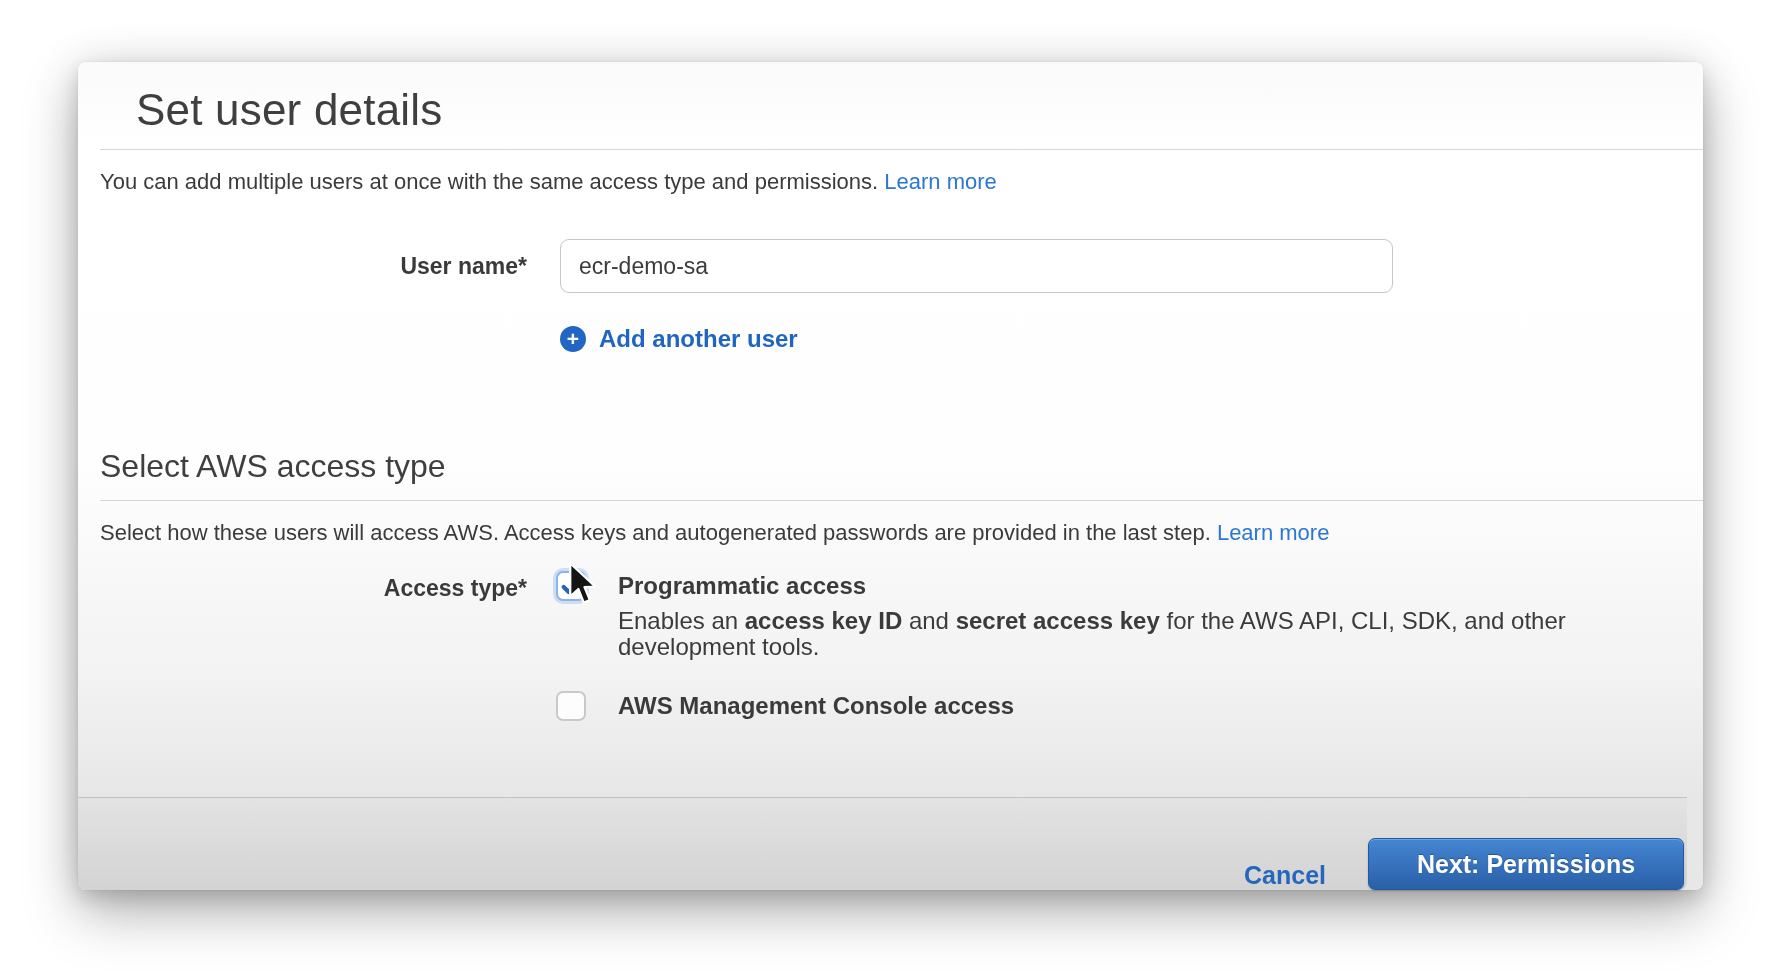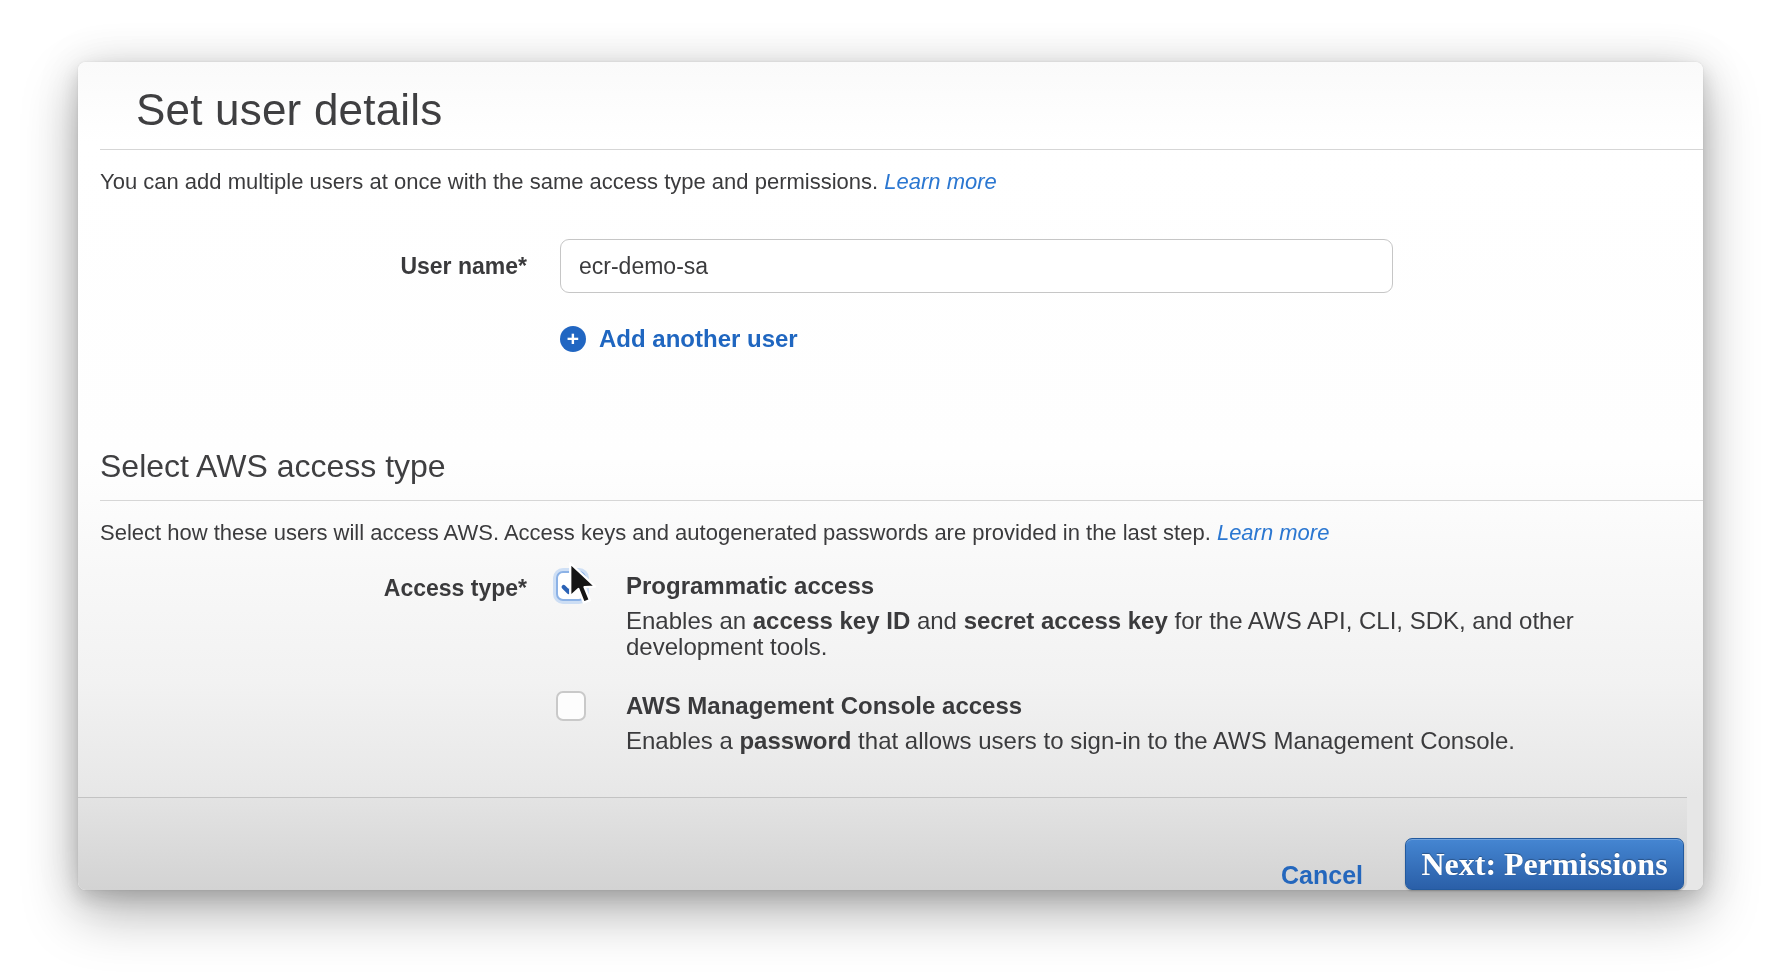--- a/index.html
+++ b/index.html
@@ -26,21 +26,21 @@
 
   h1.page-title {
     font-size: 44px; font-weight: 400; color: #3f3f41;
     letter-spacing: .2px; line-height: 56px; margin-top: 6px; margin-left: 36px;
   }
   .divider {
     border: none; border-top: 1px solid #d6d6d6;
     margin: 11px 0 0 0;
   }
   .section-desc { font-size: 22px; color: #3b3b3d; margin-top: 17px; line-height: 30px; }
-  a.link { color: #2b77d1; text-decoration: none; cursor: pointer; font-style: italic; }
+  a.link { color: #2b77d1; text-decoration: none; cursor: pointer; }
 
   .form-row {
     display: grid;
     grid-template-columns: 427px 1fr;
     column-gap: 33px;
     align-items: center;
   }
   .row-username { margin-top: 42px; }
   .field-label {
     font-size: 23px; font-weight: 700; color: #3a3a3c;
@@ -73,21 +73,21 @@
   }
 
   h2.section-title {
     font-size: 32px; font-weight: 400; color: #3f3f41;
     line-height: 50px; margin-top: 88px;
   }
   .divider2 { margin-top: 9px; }
 
   .row-access { margin-top: 22px; align-items: start; }
   .access-label { line-height: 30px; padding-top: 3px; }
-  .option { display: flex; gap: 40px; }
+  .option { display: flex; gap: 32px; }
   .option + .option { margin-top: 30px; }
   .checkbox {
     flex: 0 0 auto;
     width: 30px; height: 30px; margin-left: -4px; margin-top: 1px;
     border-radius: 7px; background: #fdfdfd;
     border: 2px solid #c9c9c9;
     display: flex; align-items: center; justify-content: center;
     cursor: pointer;
   }
   .checkbox.checked {
@@ -109,25 +109,25 @@
     border-top: 1px solid #c3c3c3;
     background: linear-gradient(180deg, #e3e3e3, #d3d3d3);
     border-radius: 0 0 8px 8px;
     display: flex; align-items: flex-end; justify-content: flex-end;
   }
   .cancel-link {
     font-size: 25px; font-weight: 700; color: #2467bd;
     text-decoration: none; cursor: pointer; margin-right: 42px;
   }
   .primary-button {
-    width: 279px; height: 52px; margin-right: 3px;
+    width: 316px; height: 52px; margin-right: 3px;
     border: 1px solid #235a9e; border-radius: 7px;
     background: linear-gradient(180deg, #4586d2, #2a5fa8);
-    color: #ffffff; font-size: 32px; font-weight: 700;
-    font-family: Liberation Serif, serif;
+    color: #ffffff; font-size: 25px; font-weight: 700;
+    font-family: Liberation Sans, sans-serif;
     text-shadow: 0 -1px 1px rgba(0,0,0,.30);
     box-shadow: inset 0 1px 0 rgba(255,255,255,.25), 0 1px 2px rgba(0,0,0,.2);
     cursor: pointer;
   }
   .mouse-cursor { position: absolute; left: 566px; top: 562px; pointer-events: none; }
 </style>
 </head>
 <body>
 
 <div class="panel">
@@ -172,21 +172,20 @@
             <div class="option-desc"><span>Enables an </span><b>access key ID</b><span> and </span><b>secret access key</b><span> for the AWS API, CLI, SDK, and other development tools.</span></div>
           </div>
         </div>
 
         <div class="option">
           <span class="checkbox">
             
           </span>
           <div>
             <div class="option-title">AWS Management Console access</div>
-            <div class="option-desc"><span>Enables a </span><b>password</b><span> that allows users to sign-in to the AWS Management Console.</span></div>
           </div>
         </div>
 
       </div>
     </div>
   </div>
 
   <div class="footer">
     <a class="cancel-link">Cancel</a>
     <button class="primary-button">Next: Permissions</button>

